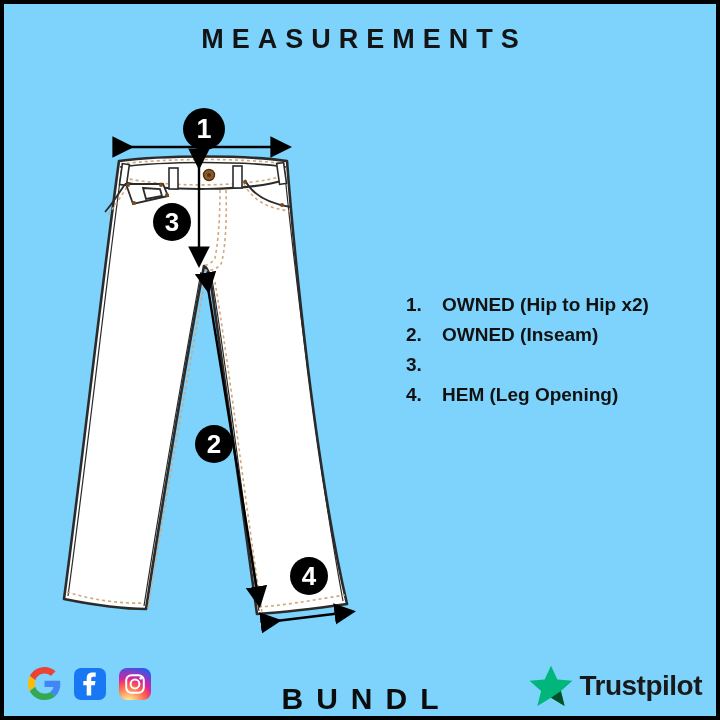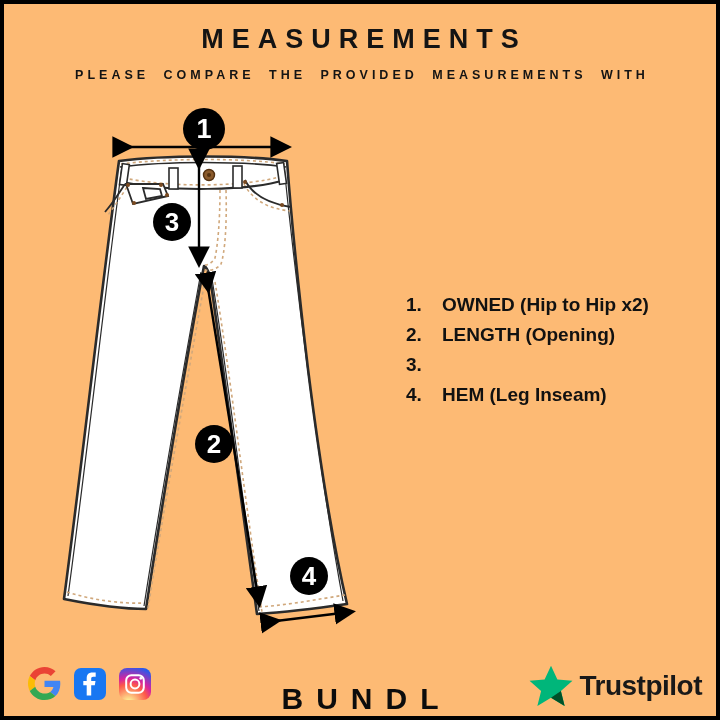--- a/index.html
+++ b/index.html
@@ -1,18 +1,18 @@
 <!DOCTYPE html>
 <html><head>
 <meta charset="utf-8">
 <style>
   html,body{margin:0;padding:0;background:#888;}
   .frame{
     position:relative;width:720px;height:720px;margin:0 auto;
-    background:#fdba74;border:4px solid #000;box-sizing:border-box;
+    background:#7dd3fc;border:4px solid #000;box-sizing:border-box;
     font-family:"Liberation Sans",sans-serif;color:#111;overflow:hidden;
   }
   
   .header{position:absolute;top:20px;left:0;width:100%;text-align:center;}
   .title{
     font-size:27px;font-weight:800;letter-spacing:8px;padding-left:8px;
     color:#141414;
   }
   .subtitle{margin-top:9px;font-size:12.5px;font-weight:700;letter-spacing:4px;
     word-spacing:7px;line-height:22px;color:#141414;padding-left:4px;}
@@ -37,21 +37,20 @@
   .tp-label{font-size:28px;font-weight:600;letter-spacing:-0.5px;color:#191919;}
 </style>
 </head>
 <body>
 
 <div class="frame">
 
   <div class="header">
     <div class="title">MEASUREMENTS</div>
     <div class="subtitle">
-      <div>PLEASE COMPARE THE PROVIDED MEASUREMENTS WITH</div>
     </div>
   </div>
 
   <svg class="jeans-svg" viewBox="0 0 350 530">
     <defs>
       <marker id="ah" markerWidth="9" markerHeight="9" refX="6.5" refY="4.5" orient="auto">
         <path d="M0,0 L9,4.5 L0,9 Z" fill="#000"></path>
       </marker>
     </defs>
 
@@ -144,28 +143,28 @@
     </g>
   </svg>
 
   <div class="mlist">
     <div class="mrow">
       <span class="mnum">1.</span>
       <span class="mlabel">OWNED (Hip to Hip x2)</span>
     </div>
     <div class="mrow">
       <span class="mnum">2.</span>
-      <span class="mlabel">LENGTH (Opening)</span>
+      <span class="mlabel">OWNED (Inseam)</span>
     </div>
     <div class="mrow">
       <span class="mnum">3.</span>
     </div>
     <div class="mrow">
       <span class="mnum">4.</span>
-      <span class="mlabel">HEM (Leg Inseam)</span>
+      <span class="mlabel">HEM (Leg Opening)</span>
     </div>
   </div>
 
   <div class="social">
     <span style="display:flex;">
       <svg width="33" height="33" viewBox="0 0 48 48">
         <path fill="#EA4335" d="M24 9.5c3.54 0 6.71 1.22 9.21 3.6l6.85-6.85C35.9 2.38 30.47 0 24 0 14.62 0 6.51 5.38 2.56 13.22l7.98 6.19C12.43 13.72 17.74 9.5 24 9.5z"></path>
         <path fill="#4285F4" d="M46.98 24.55c0-1.57-.15-3.09-.38-4.55H24v9.02h12.94c-.58 2.96-2.26 5.48-4.78 7.18l7.73 6c4.51-4.18 7.09-10.36 7.09-17.65z"></path>
         <path fill="#FBBC05" d="M10.53 28.59c-.48-1.45-.76-2.99-.76-4.59s.27-3.14.76-4.59l-7.98-6.19C.92 16.46 0 20.12 0 24c0 3.88.92 7.54 2.56 10.78l7.97-6.19z"></path>
         <path fill="#34A853" d="M24 48c6.48 0 11.93-2.13 15.89-5.81l-7.73-6c-2.15 1.45-4.92 2.3-8.16 2.3-6.26 0-11.57-4.22-13.47-9.91l-7.98 6.19C6.51 42.62 14.62 48 24 48z"></path>

